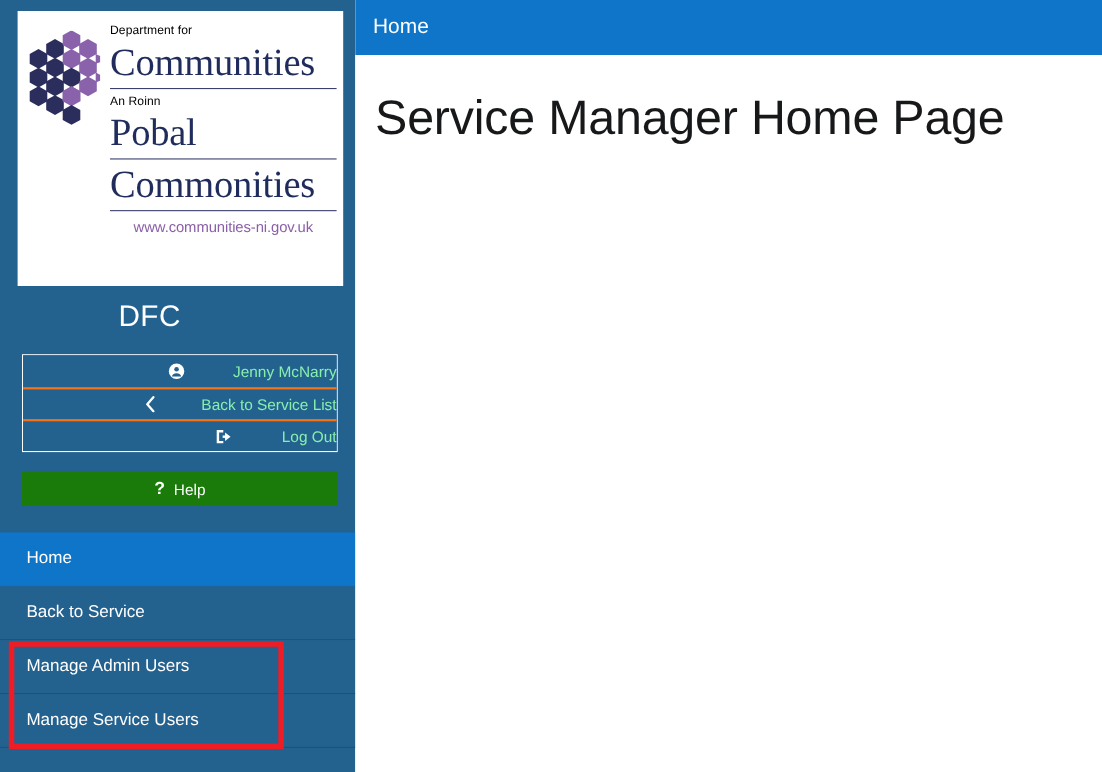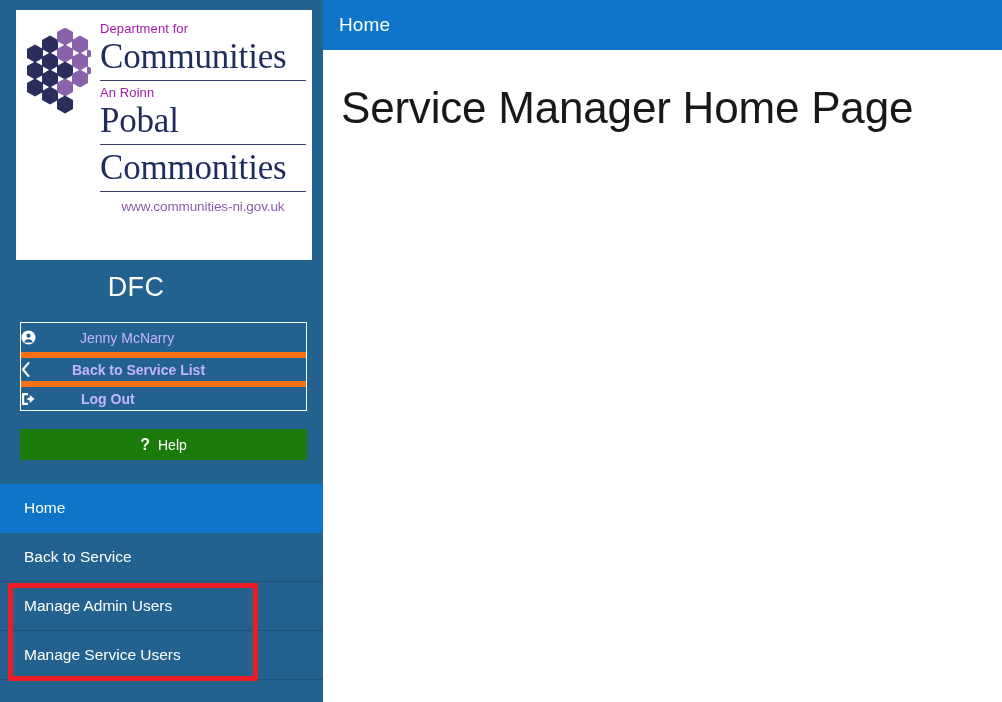--- a/index.html
+++ b/index.html
@@ -51,22 +51,22 @@
     display: flex;
     justify-content: center;
   }
   .logo-text {
     flex: 1 1 auto;
     padding-left: 4px;
     padding-top: 2px;
   }
   .logo-line-small {
     font-family: "Liberation Sans", sans-serif;
-    font-size: 13px;
-    color: #a21caf;
+    font-size: 11px;
+    color: #000000;
     line-height: 17px;
     letter-spacing: 0.1px;
   }
   .logo-line-big {
     font-family: "Liberation Serif", serif;
     font-size: 35px;
     color: #1f2c5c;
     line-height: 39px;
     letter-spacing: -0.2px;
     white-space: nowrap;
@@ -103,32 +103,31 @@
     left: 20px;
     top: 322px;
     width: 287px;
     border: 1px solid #ffffff;
     box-sizing: border-box;
   }
   .side-btn {
     height: 29px;
     display: flex;
     align-items: center;
-    justify-content: flex-start;
-    color: #c4b5fd;
+    justify-content: flex-end;
+    color: #86efac;
     font-size: 14px;
     background: #23618f;
     box-sizing: border-box;
     cursor: pointer;
     user-select: none;
     gap: 36px;
   }
   .side-btn + .side-btn {
-    border-top: 6px solid #f97316;
-    font-weight: bold;
+    border-top: 2px solid #f97316;
   }
   .side-btn .ico {
     display: inline-flex;
     align-items: center;
     justify-content: center;
     margin-right: 8px;
     line-height: 0;
   }
   .side-btn.chev .ico { margin-right: 6px; }
 

